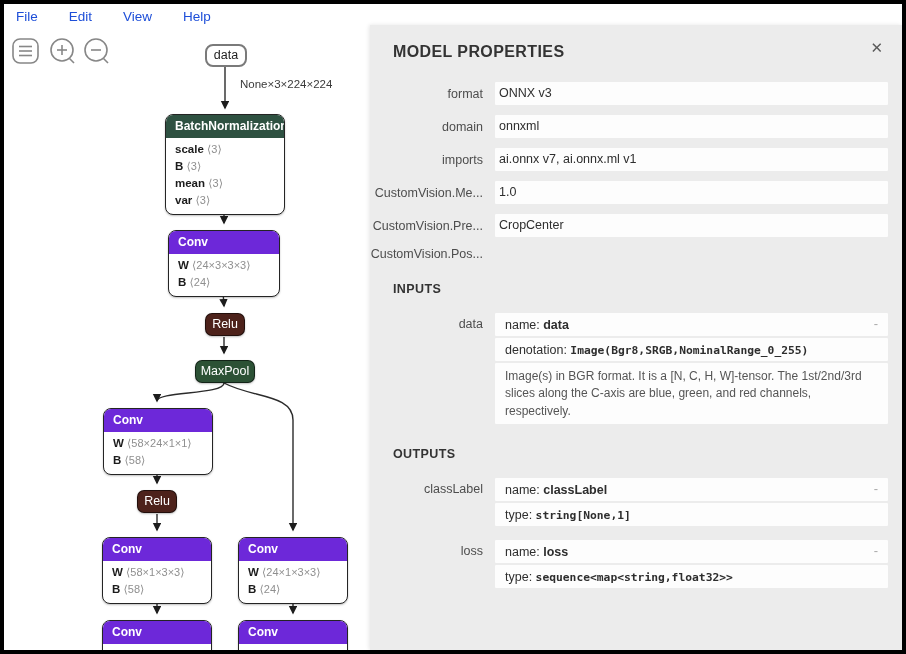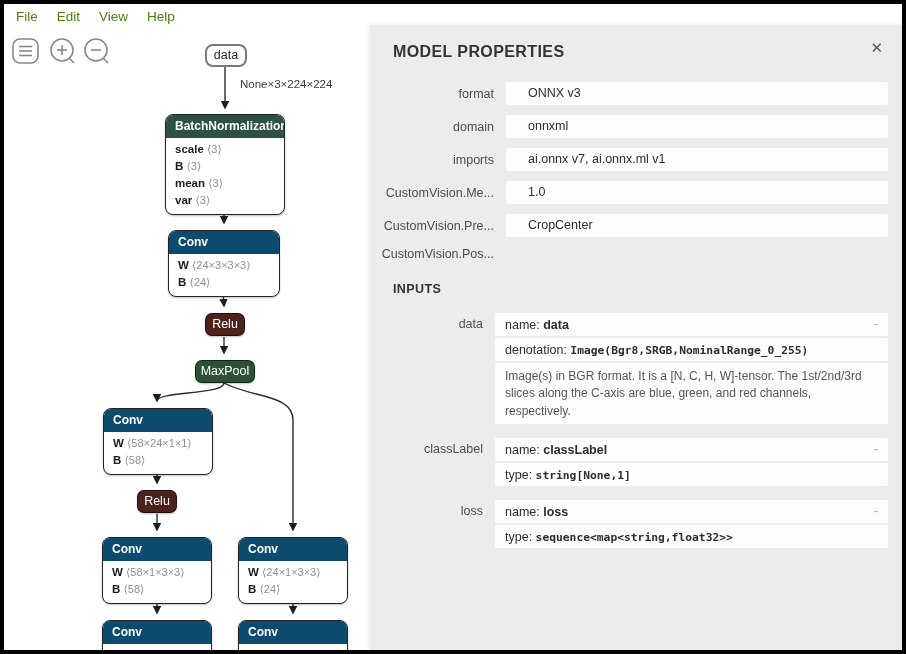--- a/index.html
+++ b/index.html
@@ -9,22 +9,22 @@
     background: #ffffff;
     border: 4px solid #000000;
     position: relative;
     overflow: hidden;
   }
   .app { position: absolute; inset: 0; overflow: hidden; }
 
   
   .menu-bar {
     position: absolute; left: 6px; top: 3px;
-    display: flex; gap: 7px;
-    font-size: 13.5px; color: #4d7c0f;
+    display: flex; gap: 19px;
+    font-size: 13.5px; color: #1d4ed8;
   }
   .menu-item { padding: 2px 6px; cursor: default; }
 
   
   .toolbar { position: absolute; left: 8px; top: 33px; width: 110px; height: 30px; }
 
   
   .graph { position: absolute; inset: 0; width: 366px; }
   .edges { position: absolute; left: 0; top: 0; }
   .edge-label {
@@ -33,21 +33,21 @@
   }
   .gnode {
     position: absolute; background: #fff;
     border: 1px solid #242424; border-radius: 8px;
     overflow: hidden; box-shadow: 0 1px 2px rgba(0,0,0,.25);
   }
   .gnode-header {
     color: #fff; font-size: 12px; font-weight: bold;
     padding: 4px 8px 5px 9px; white-space: nowrap;
   }
-  .hdr-blue  { background: #0c4a6e; }
+  .hdr-blue  { background: #6d28d9; }
   .hdr-green { background: #2e5141; }
   .gnode-body { padding: 3px 0 5px; }
   .grow {
     padding: 1px 9px; font-size: 11.5px; line-height: 15px;
     color: #1c1c1c; white-space: nowrap;
   }
   .grow b { font-weight: bold; }
   .dims { color: #8f8f8f; font-size: 11px; }
   .gsmall {
     position: absolute; color: #fff; text-align: center;
@@ -74,29 +74,29 @@
     font-size: 16px; font-weight: bold; color: #333;
     letter-spacing: .4px;
   }
   .close-btn {
     position: absolute; right: 19px; top: 15px;
     font-size: 15px; color: #5a5a5a; cursor: pointer; line-height: 1;
   }
   .props { margin-top: 15px; }
   .prop-row {
     display: flex; align-items: center;
-    margin: 0 14px 10px 11px;
+    margin: 0 14px 10px 0;
   }
   .prop-label {
     flex: 0 0 125px; text-align: right; padding-right: 12px;
     font-size: 12.5px; color: #4d4d4d; white-space: nowrap;
   }
   .prop-value {
     flex: 1; background: #fdfdfd; min-height: 23px;
-    padding: 4px 22px 3px; font-size: 12.5px; color: #2e2e2e;
+    padding: 4px 4px 3px; font-size: 12.5px; color: #2e2e2e;
     border-radius: 1px;
   }
   .section-title {
     margin: 21px 0 17px 23px;
     font-size: 12.5px; font-weight: bold; color: #333;
     letter-spacing: .4px;
   }
   .arg-row { display: flex; margin: 0 14px 12px 0; }
   .arg-label {
     flex: 0 0 125px; text-align: right; padding: 4px 12px 0 0;
@@ -276,20 +276,21 @@
           <span>name:</span> <span class="bold-val">data</span>
           <span class="collapse">-</span>
         </div>
         <div class="arg-box">
           <span>denotation:</span> <span class="mono">Image(Bgr8,SRGB,NominalRange_0_255)</span>
         </div>
         <div class="arg-box arg-desc">Image(s) in BGR format. It is a [N, C, H, W]-tensor. The 1st/2nd/3rd slices along the C-axis are blue, green, and red channels, respectively.</div>
       </div>
     </div>
 
+    <div class="section-title">OUTPUTS</div>
 
     <div class="arg-row">
       <div class="arg-label">classLabel</div>
       <div class="arg-stack">
         <div class="arg-box">
           <span>name:</span> <span class="bold-val">classLabel</span>
           <span class="collapse">-</span>
         </div>
         <div class="arg-box">
           <span>type:</span> <span class="mono">string[None,1]</span>

